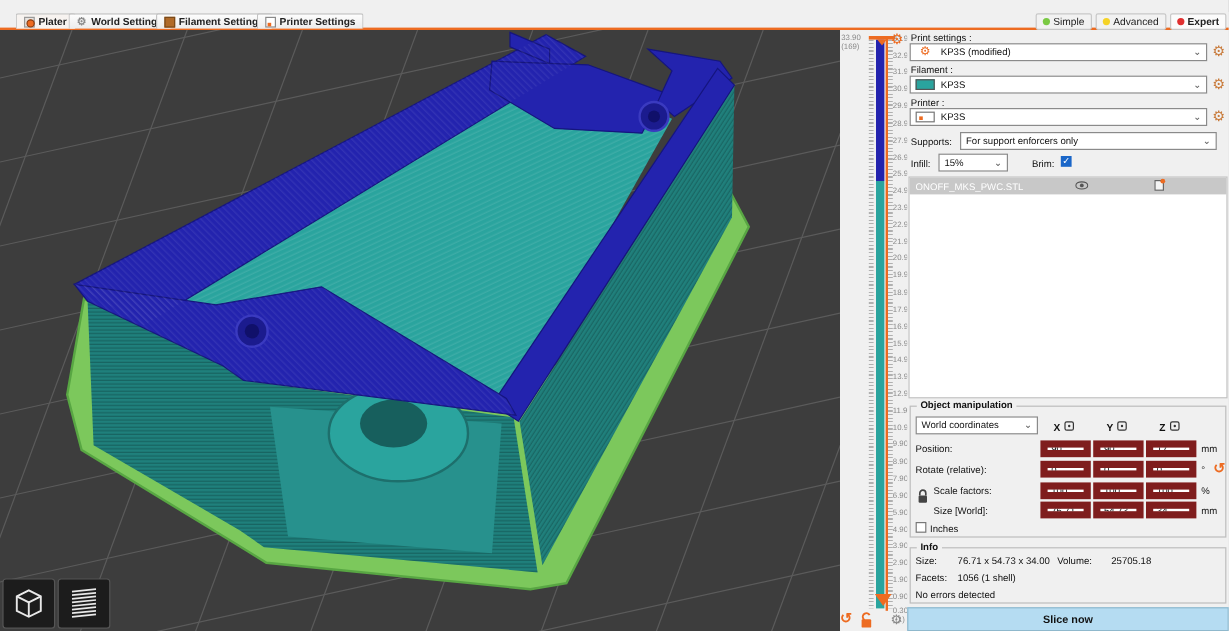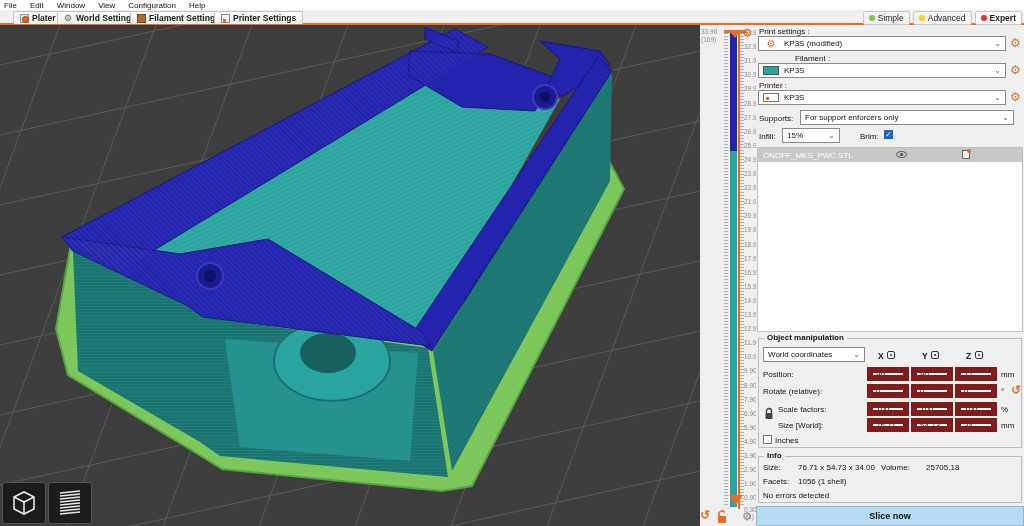--- a/index.html
+++ b/index.html
@@ -80,28 +80,20 @@
   .axicon{position:absolute;width:8px;height:8px;border:1px solid #333;border-radius:2px;box-sizing:border-box;}
   .axicon::after{content:"";position:absolute;left:2px;top:2px;width:2px;height:2px;background:#333;border-radius:50%;}
   .reset-icon{position:absolute;color:var(--accent);font-size:12px;font-weight:bold;}
   .slicebtn{position:absolute;left:0px;top:481px;width:268px;height:20px;background:var(--slice);border:1px solid #8fb8cc;box-sizing:border-box;font-weight:bold;font-size:9px;display:flex;align-items:center;justify-content:center;color:#111;}
 </style>
 </head>
 <body>
 
 <div class="app">
 
-  <div class="menubar" id="menubar">
-      <span class="menu-item">File</span>
-      <span class="menu-item">Edit</span>
-      <span class="menu-item">Window</span>
-      <span class="menu-item">View</span>
-      <span class="menu-item">Configuration</span>
-      <span class="menu-item">Help</span>
-    </div>
 
   <div class="tabbar">
     <div class="tab active" style="left:13px;">
       <span class="ticon plater-ico"></span>
       <span>Plater</span>
     </div>
     <div class="tab" style="left:57px;">
       <span class="ticon gear-ico">⚙</span>
       <span>World Settings</span>
     </div>
@@ -292,21 +284,21 @@
 
     <div class="panel">
       <span class="plabel" style="left:3px;top:2px;">Print settings :</span>
       <div class="combo" style="left:2px;top:11px;width:248px;">
         <span class="cicon ci-gear">⚙</span>
         <span>KP3S (modified)</span>
         <span class="chev">⌄</span>
       </div>
       <div class="gearbtn" style="left:253px;top:12px;">⚙</div>
 
-      <span class="plabel" style="left:3px;top:29px;margin-left:36px;">Filament :</span>
+      <span class="plabel" style="left:3px;top:29px;">Filament :</span>
       <div class="combo" style="left:2px;top:38px;width:248px;">
         <span class="cicon ci-fil"></span>
         <span>KP3S</span>
         <span class="chev">⌄</span>
       </div>
       <div class="gearbtn" style="left:253px;top:39px;">⚙</div>
 
       <span class="plabel" style="left:3px;top:56px;">Printer :</span>
       <div class="combo" style="left:2px;top:65px;width:248px;">
         <span class="cicon ci-prn"></span>

